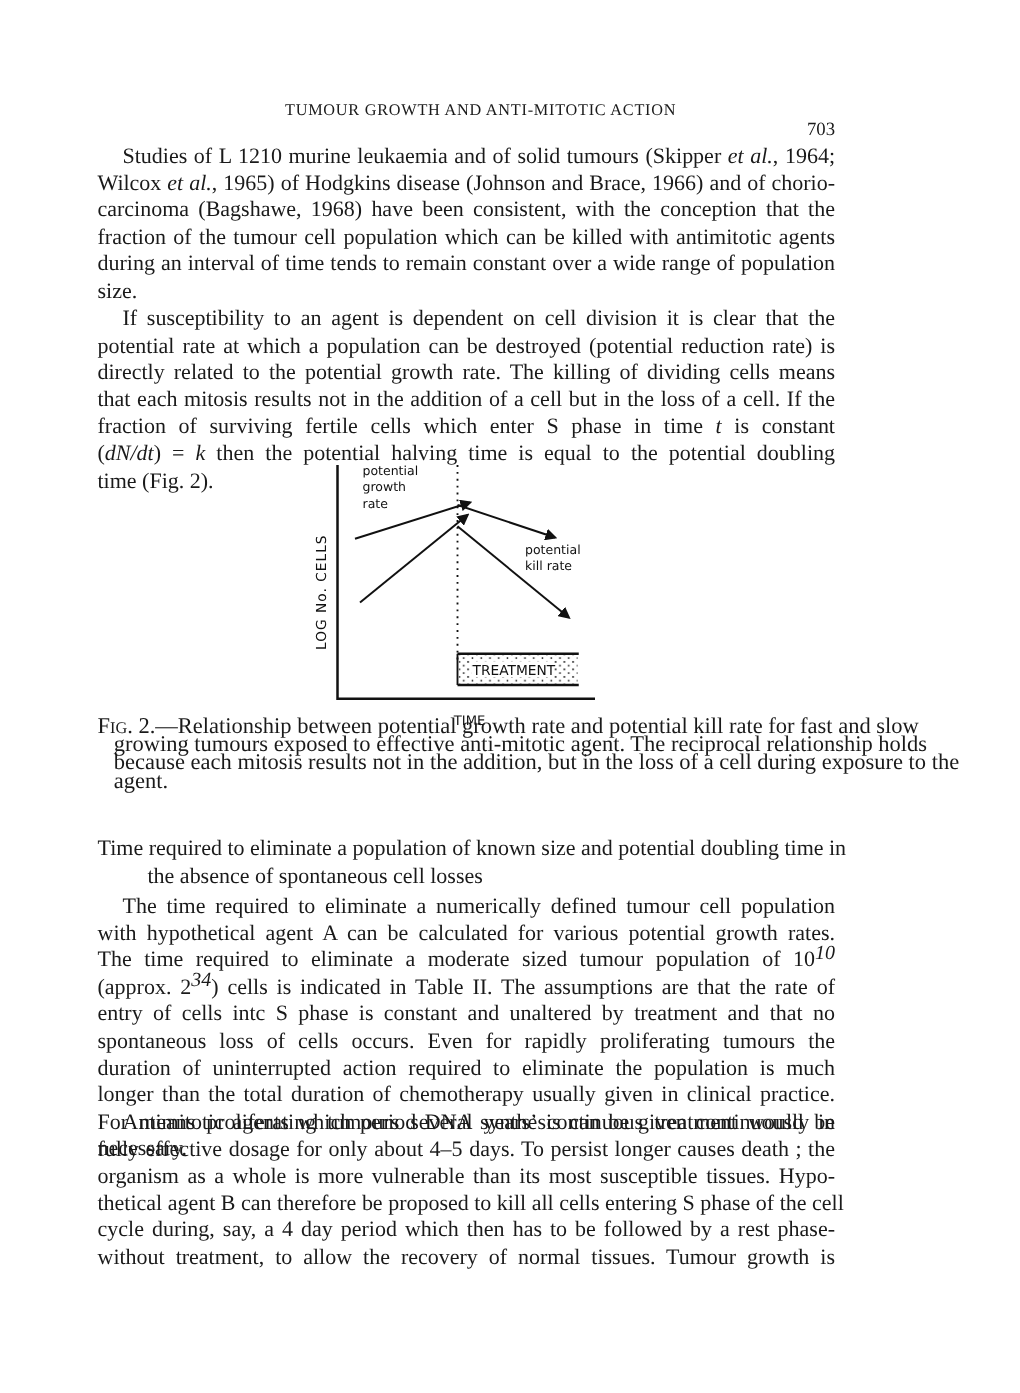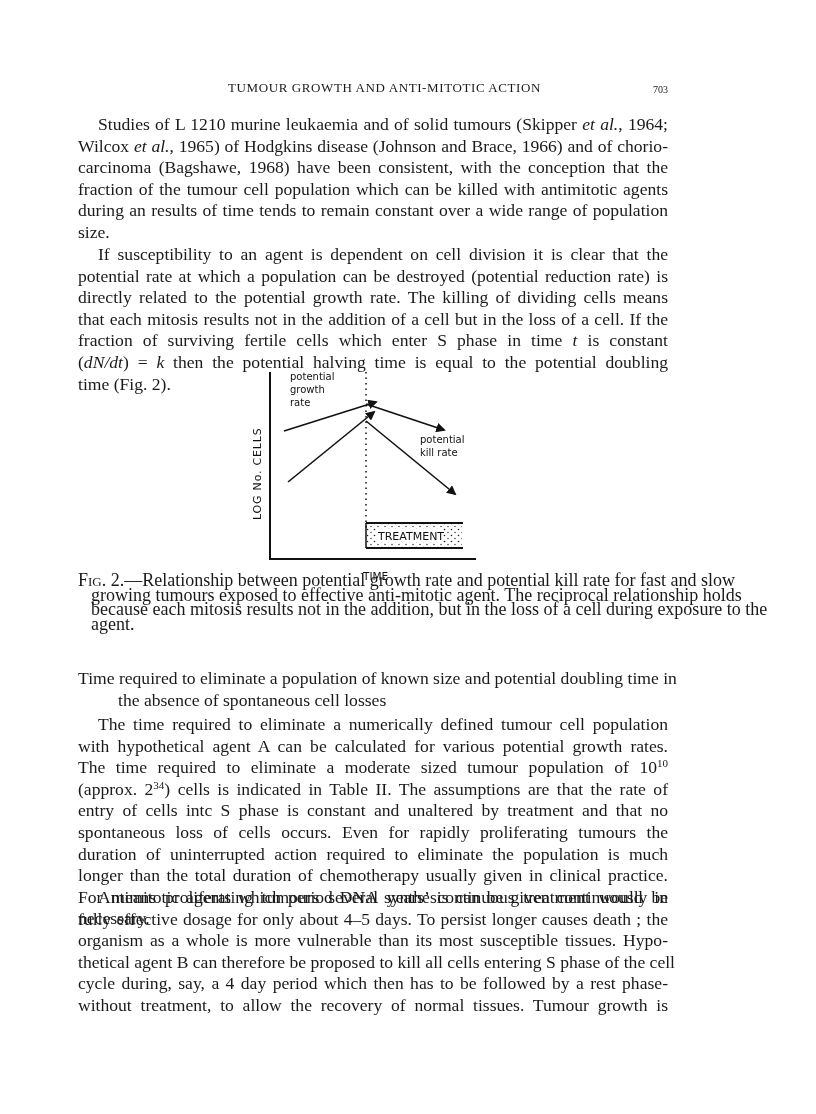--- a/index.html
+++ b/index.html
@@ -1,53 +1,53 @@
 <!DOCTYPE html>
 <html><head>
 <meta charset="utf-8">
 <style>
   html, body { margin: 0; padding: 0; background: #ffffff; }
   body { width: 816px; height: 1114px; position: relative; overflow: hidden;
          font-family: "Liberation Serif", "DejaVu Serif", serif; color: #1a1a1a; }
   .runhead { position: absolute; top: 80px; left: 120px; width: 548px; height: 20px;
              font-size: 13px; letter-spacing: 0.6px; }
   .runhead .title { position: absolute; left: 108px; top: 0; }
-  .runhead .pno { position: absolute; right: 0; top: 4px; font-size: 10px; letter-spacing: 0; }
+  .runhead .pno { position: absolute; right: 0; top: 16px; font-size: 15px; letter-spacing: 0; }
   .para { position: absolute; left: 78px; width: 590px; font-size: 17.6px; line-height: 21.6px;
           text-align: justify; margin: 0; }
   .para .line { display: block; text-align: justify; text-align-last: justify; white-space: nowrap; }
   .para .line.last { text-align-last: left; }
   .para .line.indent { padding-left: 20px; }
   .fig { position: absolute; left: 240px; top: 360px; width: 240px; height: 230px; text-align: center; }
   .fig svg { width: 240px; height: 230px; display: block; }
   .fig text { font-family: "DejaVu Sans", "Liberation Sans", sans-serif; }
   .caption { position: absolute; left: 78px; top: 573px; width: 560px; font-size: 18px; line-height: 14.5px; margin: 0; }
   .caption .line { display: block; white-space: nowrap; }
   .caption .line.cont { padding-left: 13px; }
   .sc { font-variant: small-caps; }
   .heading { position: absolute; left: 78px; top: 668px; width: 600px; font-size: 17.6px; line-height: 21.6px; margin: 0; }
   .heading .line { display: block; white-space: nowrap; }
   .heading .line.cont { padding-left: 40px; }
-  sup { font-size: 11px; line-height: 0; vertical-align: 6px; }
+  sup { font-size: 16px; line-height: 0; vertical-align: 6px; font-style: italic; }
   i { font-style: italic; }
 </style>
 </head>
 <body>
 
 <div class="runhead">
   <span class="title">TUMOUR GROWTH AND ANTI-MITOTIC ACTION</span>
   <span class="pno">703</span>
 </div>
 
 <div class="para" style="top:114px;">
   <span class="line indent">Studies of L 1210 murine leukaemia and of solid tumours (Skipper <i>et al.</i>, 1964;</span>
   <span class="line">Wilcox <i>et al.</i>, 1965) of Hodgkins disease (Johnson and Brace, 1966) and of chorio-</span>
   <span class="line">carcinoma (Bagshawe, 1968) have been consistent, with the conception that the</span>
   <span class="line">fraction of the tumour cell population which can be killed with antimitotic agents</span>
-  <span class="line">during an results of time tends to remain constant over a wide range of population</span>
+  <span class="line">during an interval of time tends to remain constant over a wide range of population</span>
   <span class="line last">size.</span>
 </div>
 
 <div class="para" style="top:244px;">
   <span class="line indent">If susceptibility to an agent is dependent on cell division it is clear that the</span>
   <span class="line">potential rate at which a population can be destroyed (potential reduction rate) is</span>
   <span class="line">directly related to the potential growth rate.   The killing of dividing cells means</span>
   <span class="line">that each mitosis results not in the addition of a cell but in the loss of a cell.   If the</span>
   <span class="line">fraction of surviving fertile cells which enter S phase in time <i>t</i> is constant</span>
   <span class="line">(<i>dN/dt</i>) = <i>k</i> then the potential halving time is equal to the potential doubling</span>

